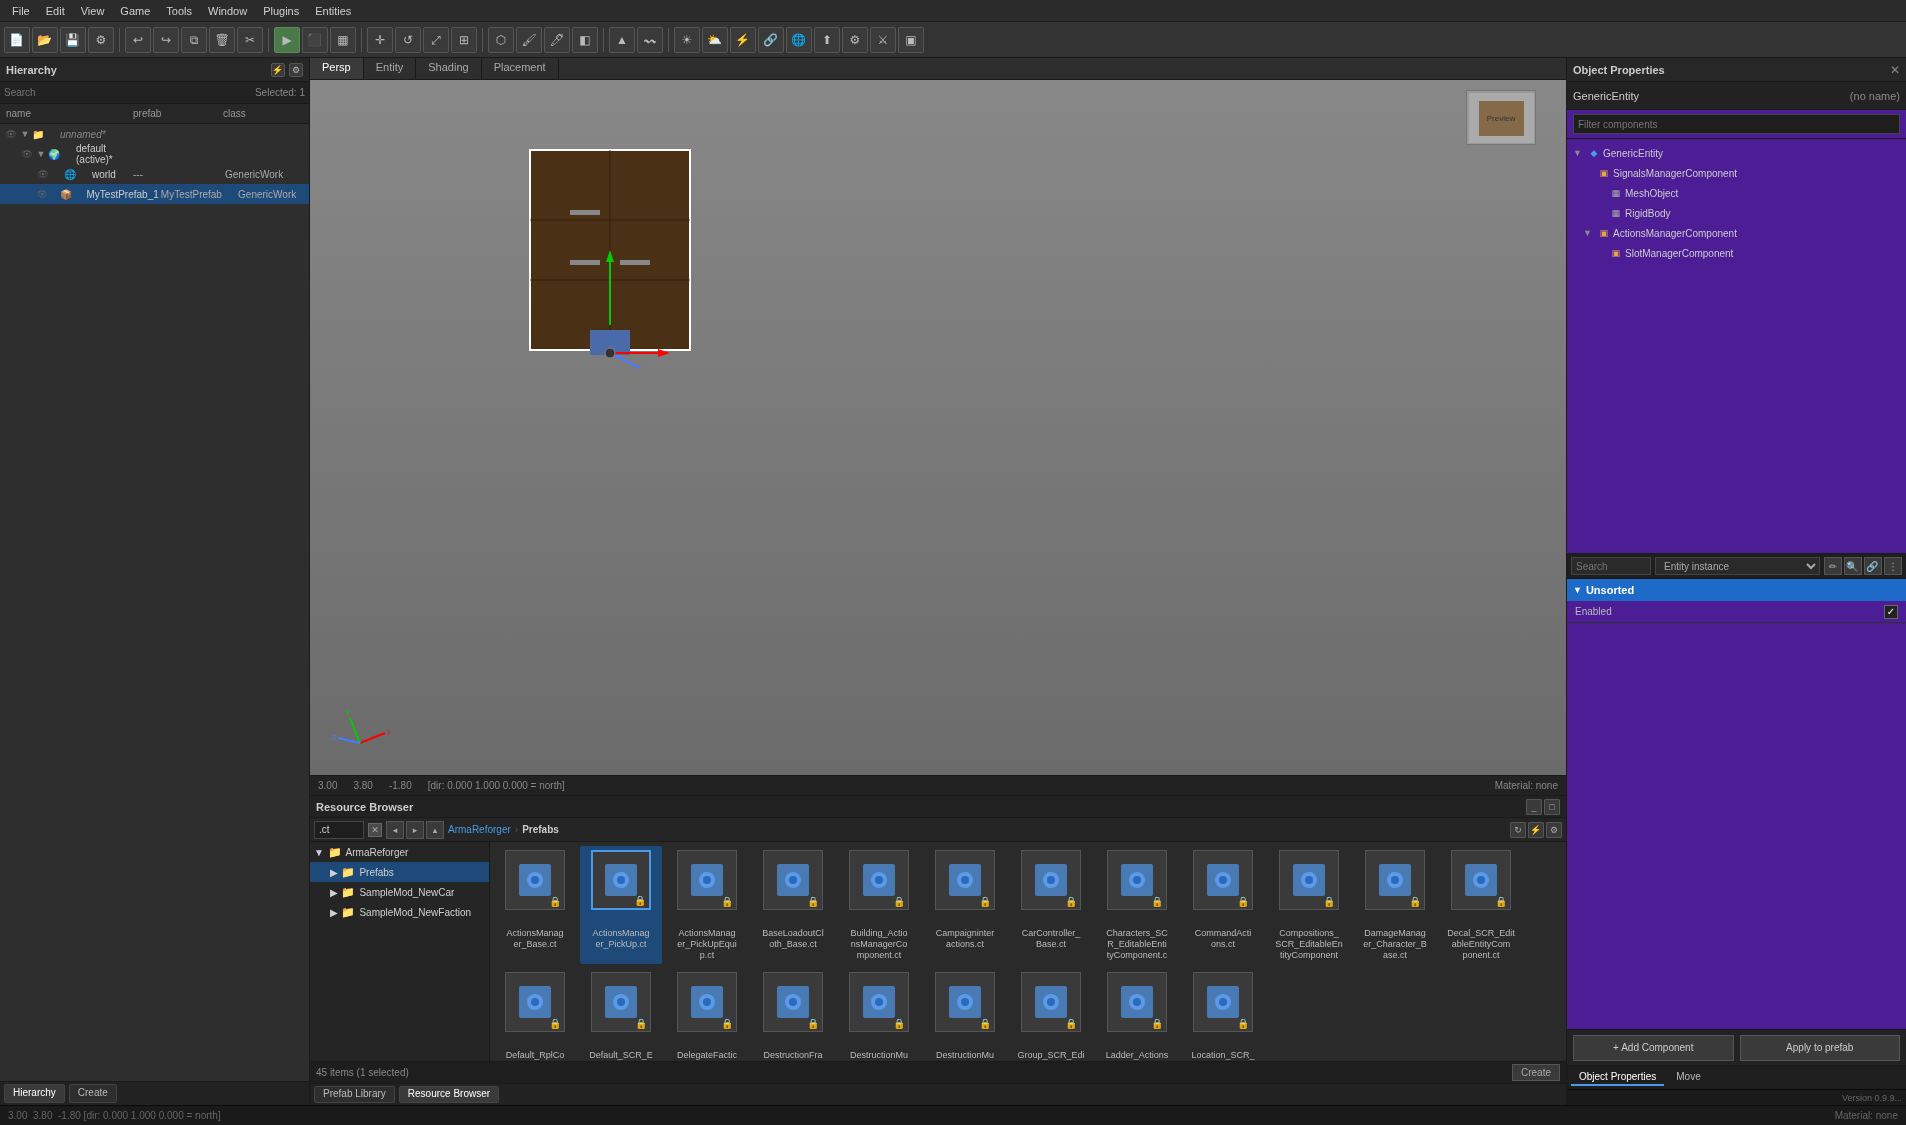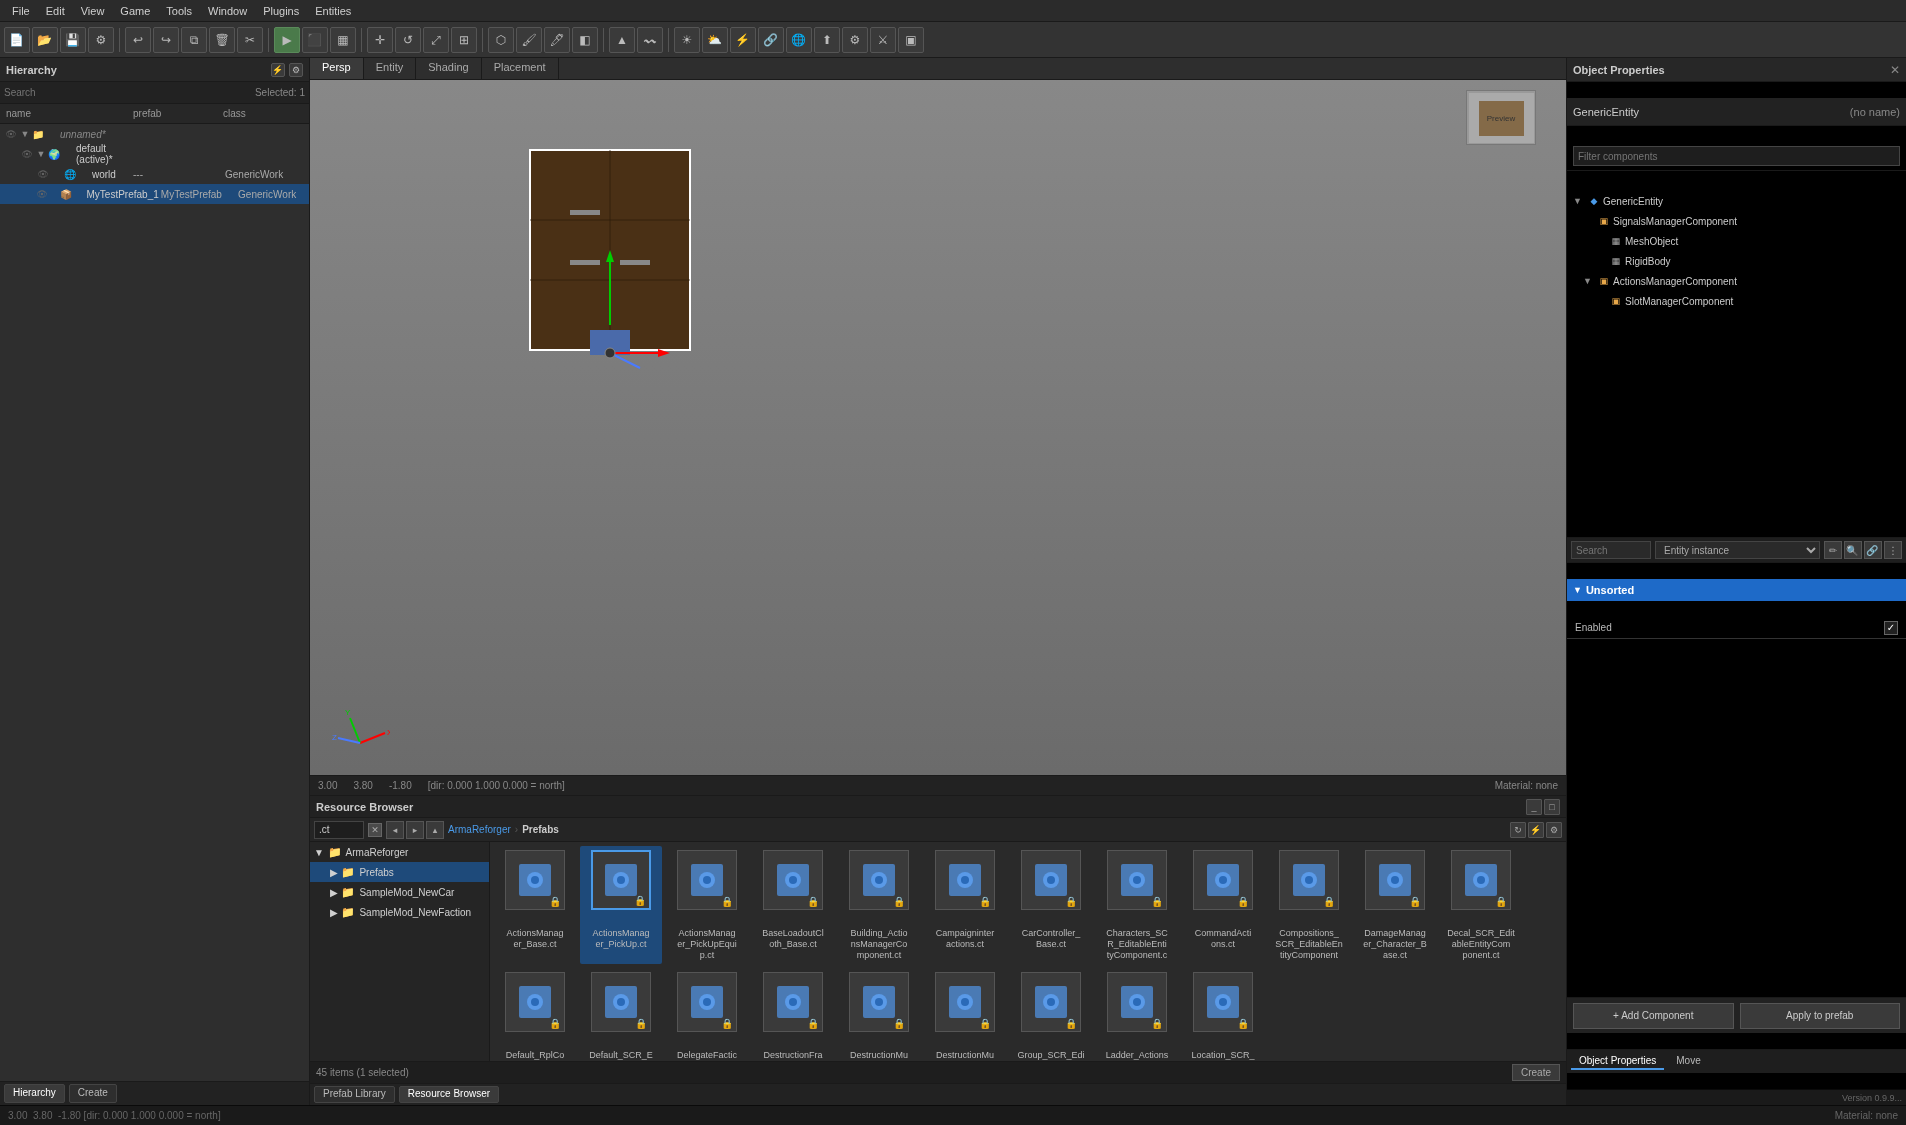--- a/index.html
+++ b/index.html
@@ -451,24 +451,23 @@
       cursor: pointer;
       color: #bbb;
     }
     .rb-tab.active { background: #3a3a3a; color: #fff; }
 
     
     .right-panel {
       width: 340px;
       display: flex;
       flex-direction: column;
-      background: #000000;
+      background: #4c1d95;
       border-left: 1px solid #1a1a1a;
       flex-shrink: 0;
-      gap: 16px;
     }
     .rp-header {
       display: flex;
       align-items: center;
       background: #272727;
       height: 24px;
       padding: 0 6px;
       border-bottom: 1px solid #1a1a1a;
     }
     .rp-title {

